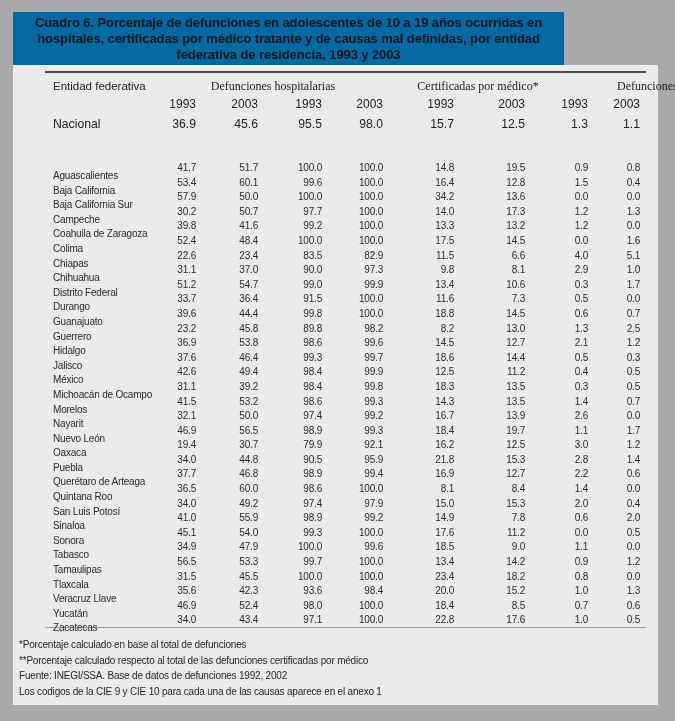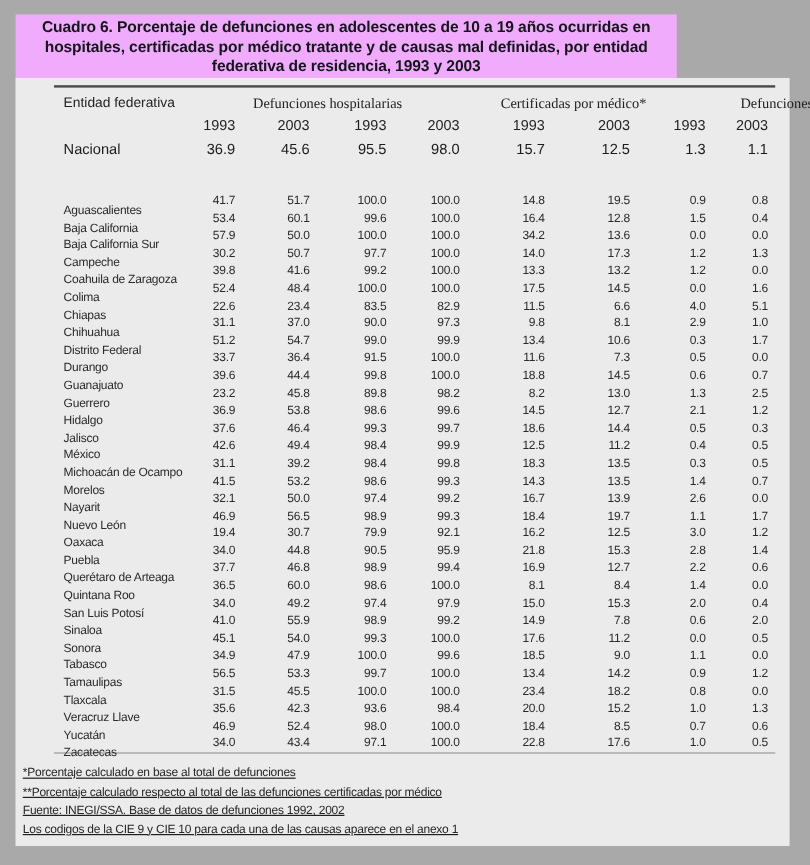--- a/index.html
+++ b/index.html
@@ -7,21 +7,21 @@
   body {
     background:#a9a9a9;
     font-family:"Liberation Sans", sans-serif;
     color:#1f1f1f;
     position:relative;
     overflow:hidden;
   }
   .inner {
     position:absolute; left:13px; top:12px;
     width:551px; height:693px;
-    background:#f0abfc;
+    background:#0369a1;
   }
   .titlebar {
     height:53px;
     display:flex; align-items:center; justify-content:center;
   }
   .title {
     font-weight:bold;
     font-size:13px; line-height:16px;
     text-align:center;
     color:#15151c;
@@ -66,21 +66,20 @@
   }
   .trow .tnum {
     font-size:10px; letter-spacing:-0.2px; text-align:right; color:#2a2a2a;
   }
   .botrule {
     height:1px; background:#9a9a9a;
     margin:6px -6px 0 -8px;
   }
   .footnotes {
     margin:9px 0 0 -34px;
-    text-decoration:underline;
   }
   .footnotes .fn {
     font-size:10px; line-height:15.5px; letter-spacing:-0.2px; color:#262626;
   }
 </style>
 </head>
 <body>
 
 <div class="inner">
 

